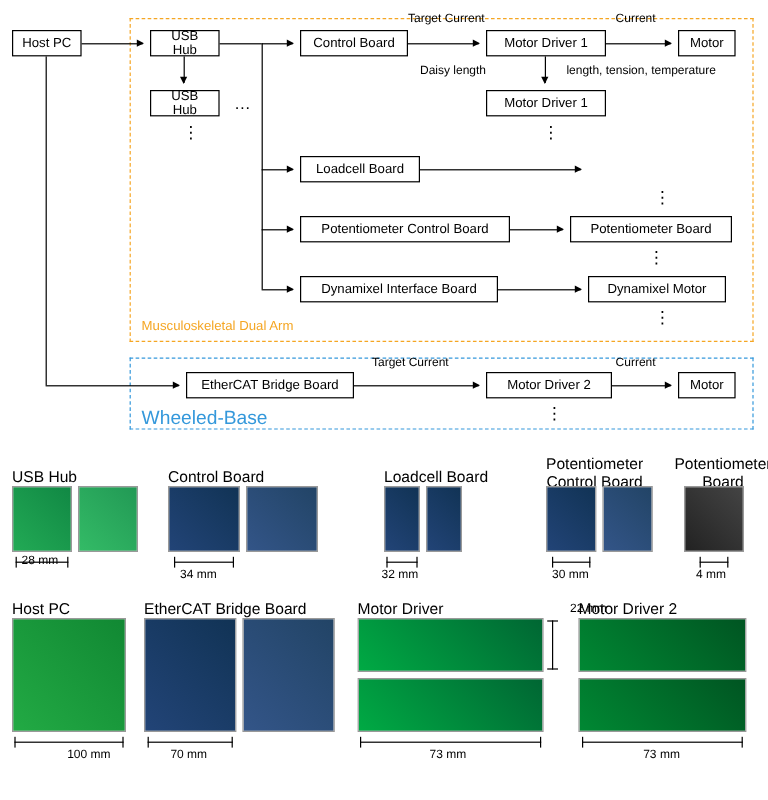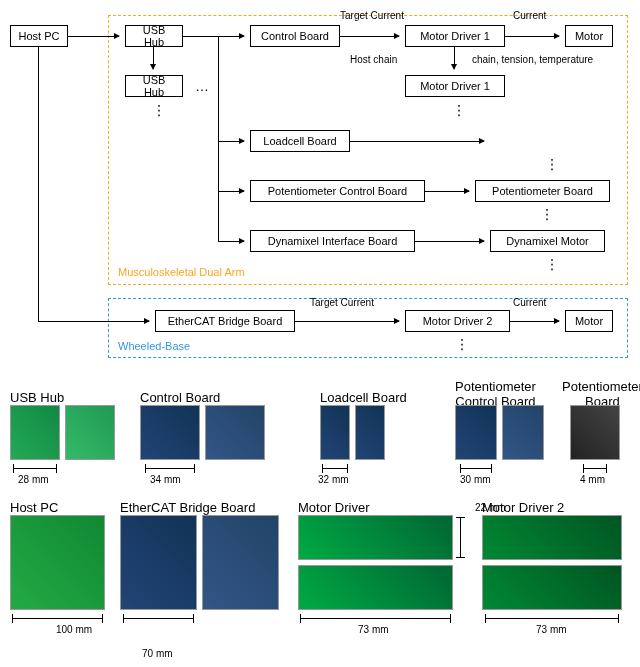--- a/index.html
+++ b/index.html
@@ -28,21 +28,21 @@
     font-size: 11px;
   }
   .dashed-container {
     position: absolute;
     border: 1.5px dashed;
     background: transparent;
   }
   .dashed-orange { border-color: #f5a623; }
   .dashed-blue  { border-color: #3498db; }
   .label-orange { color: #f5a623; font-size: 11px; position: absolute; }
-  .label-blue   { color: #3498db; font-size: 11px; position: absolute; }
+  .label-blue   { color: #3498db; font-size: 16px; position: absolute; }
   .edge-label { position: absolute; font-size: 10px; color: #000; }
   .arrow {
     position: absolute;
     background: #000;
   }
   .arrow.h { height: 1px; }
   .arrow.v { width: 1px; }
   .arrow.h::after {
     content: "";
     position: absolute;
@@ -157,43 +157,43 @@
 
   <div class="arrow h" style="left:218px; top:241px; width:26px;"></div>
 
   <div class="arrow h" style="left:340px; top:36px; width:59px;"></div>
   <span class="edge-label" style="left:340px; top:10px;">Target Current</span>
 
   <div class="arrow h" style="left:505px; top:36px; width:54px;"></div>
   <span class="edge-label" style="left:513px; top:10px;">Current</span>
 
   <div class="arrow v" style="left:454px; top:47px; height:22px;"></div>
-  <span class="edge-label" style="left:350px; top:54px;">Host chain</span>
-  <span class="edge-label" style="left:472px; top:54px;">chain, tension, temperature</span>
+  <span class="edge-label" style="left:350px; top:54px;">Daisy length</span>
+  <span class="edge-label" style="left:472px; top:54px;">length, tension, temperature</span>
 
   <div class="arrow h" style="left:350px; top:141px; width:134px;"></div>
 
   <div class="arrow h" style="left:425px; top:191px; width:44px;"></div>
 
   <div class="arrow h" style="left:415px; top:241px; width:69px;"></div>
 
   <div class="arrow h" style="left:295px; top:321px; width:104px;"></div>
   <span class="edge-label" style="left:310px; top:297px;">Target Current</span>
 
   <div class="arrow h" style="left:510px; top:321px; width:49px;"></div>
   <span class="edge-label" style="left:513px; top:297px;">Current</span>
 </div>
 
 <div class="gallery">
 
   <span class="comp-label" style="left:10px; top:0;">USB Hub</span>
   <div class="comp-img" style="left:10px; top:15px; width:50px; height:55px; background:linear-gradient(45deg,#2a5,#184);"></div>
   <div class="comp-img" style="left:65px; top:15px; width:50px; height:55px; background:linear-gradient(45deg,#3b6,#295);"></div>
   <div class="dim-line" style="left:13px; top:78px; width:44px;"></div>
-  <span class="dim-mark" style="left:18px; top:84px;">28 mm</span>
+  <span class="dim-mark" style="left:18px; top:72px;">28 mm</span>
 
   <span class="comp-label" style="left:140px; top:0;">Control Board</span>
   <div class="comp-img" style="left:140px; top:15px; width:60px; height:55px; background:linear-gradient(45deg,#247,#135);"></div>
   <div class="comp-img" style="left:205px; top:15px; width:60px; height:55px; background:linear-gradient(45deg,#358,#246);"></div>
   <div class="dim-line" style="left:145px; top:78px; width:50px;"></div>
   <span class="dim-mark" style="left:150px; top:84px;">34 mm</span>
 
   <span class="comp-label" style="left:320px; top:0;">Loadcell Board</span>
   <div class="comp-img" style="left:320px; top:15px; width:30px; height:55px; background:linear-gradient(45deg,#247,#135);"></div>
   <div class="comp-img" style="left:355px; top:15px; width:30px; height:55px; background:linear-gradient(45deg,#247,#135);"></div>
@@ -215,21 +215,21 @@
 
   <span class="comp-label" style="left:10px; top:110px;">Host PC</span>
   <div class="comp-img" style="left:10px; top:125px; width:95px; height:95px; background:linear-gradient(45deg,#2a4,#183);"></div>
   <div class="dim-line" style="left:12px; top:228px; width:91px;"></div>
   <span class="dim-mark" style="left:56px; top:234px;">100 mm</span>
 
   <span class="comp-label" style="left:120px; top:110px;">EtherCAT Bridge Board</span>
   <div class="comp-img" style="left:120px; top:125px; width:77px; height:95px; background:linear-gradient(45deg,#247,#135);"></div>
   <div class="comp-img" style="left:202px; top:125px; width:77px; height:95px; background:linear-gradient(45deg,#358,#246);"></div>
   <div class="dim-line" style="left:123px; top:228px; width:71px;"></div>
-  <span class="dim-mark" style="left:142px; top:234px;margin-top:24px;">70 mm</span>
+  <span class="dim-mark" style="left:142px; top:234px;">70 mm</span>
 
   <span class="comp-label" style="left:298px; top:110px;">Motor Driver</span>
   <div class="comp-img" style="left:298px; top:125px; width:155px; height:45px; background:linear-gradient(45deg,#0a4,#063);"></div>
   <div class="comp-img" style="left:298px; top:175px; width:155px; height:45px; background:linear-gradient(45deg,#0a4,#063);"></div>
   <div class="dim-line" style="left:300px; top:228px; width:151px;"></div>
   <span class="dim-mark" style="left:358px; top:234px;">73 mm</span>
   <div class="dim-line-v" style="left:460px; top:127px; height:41px;"></div>
   <span class="dim-mark" style="left:475px; top:112px;">22 mm</span>
 
   <span class="comp-label" style="left:482px; top:110px;">Motor Driver 2</span>

